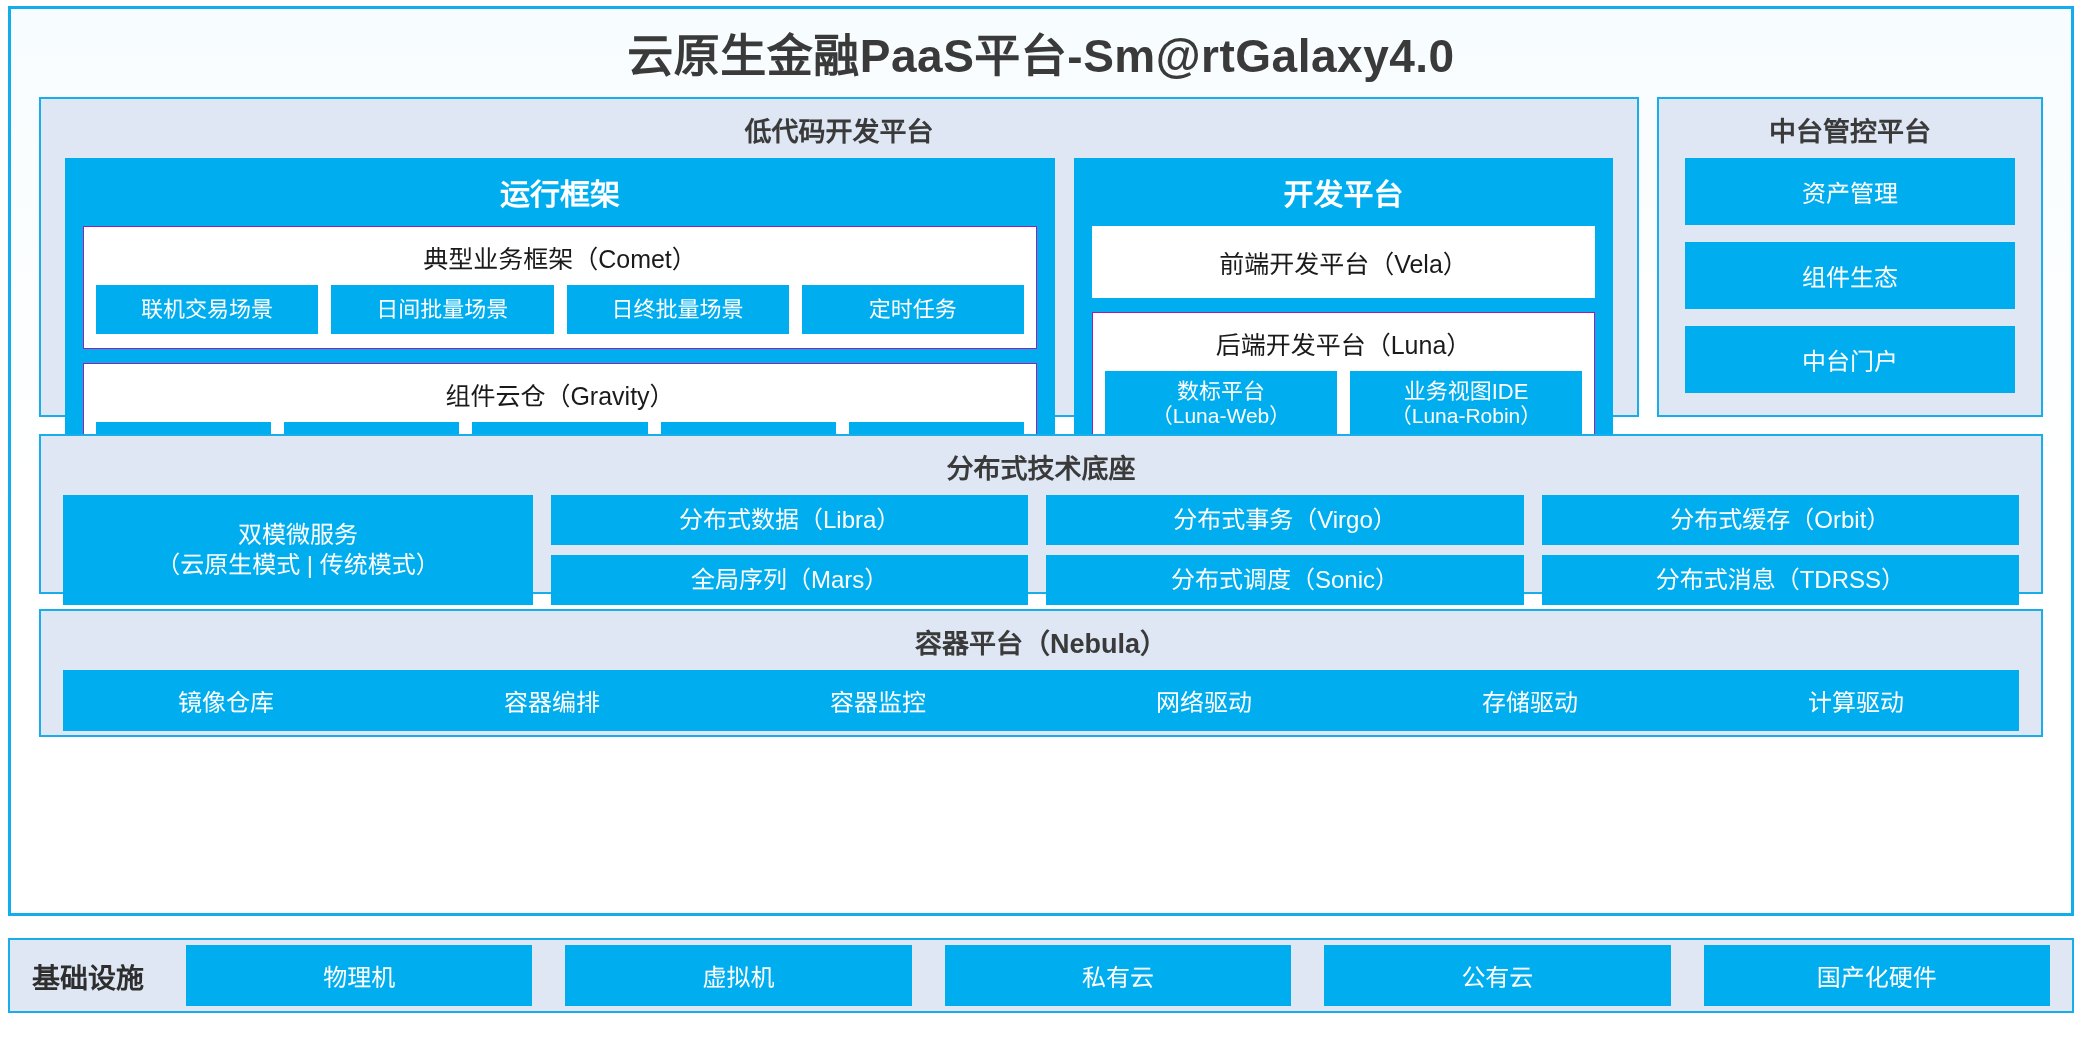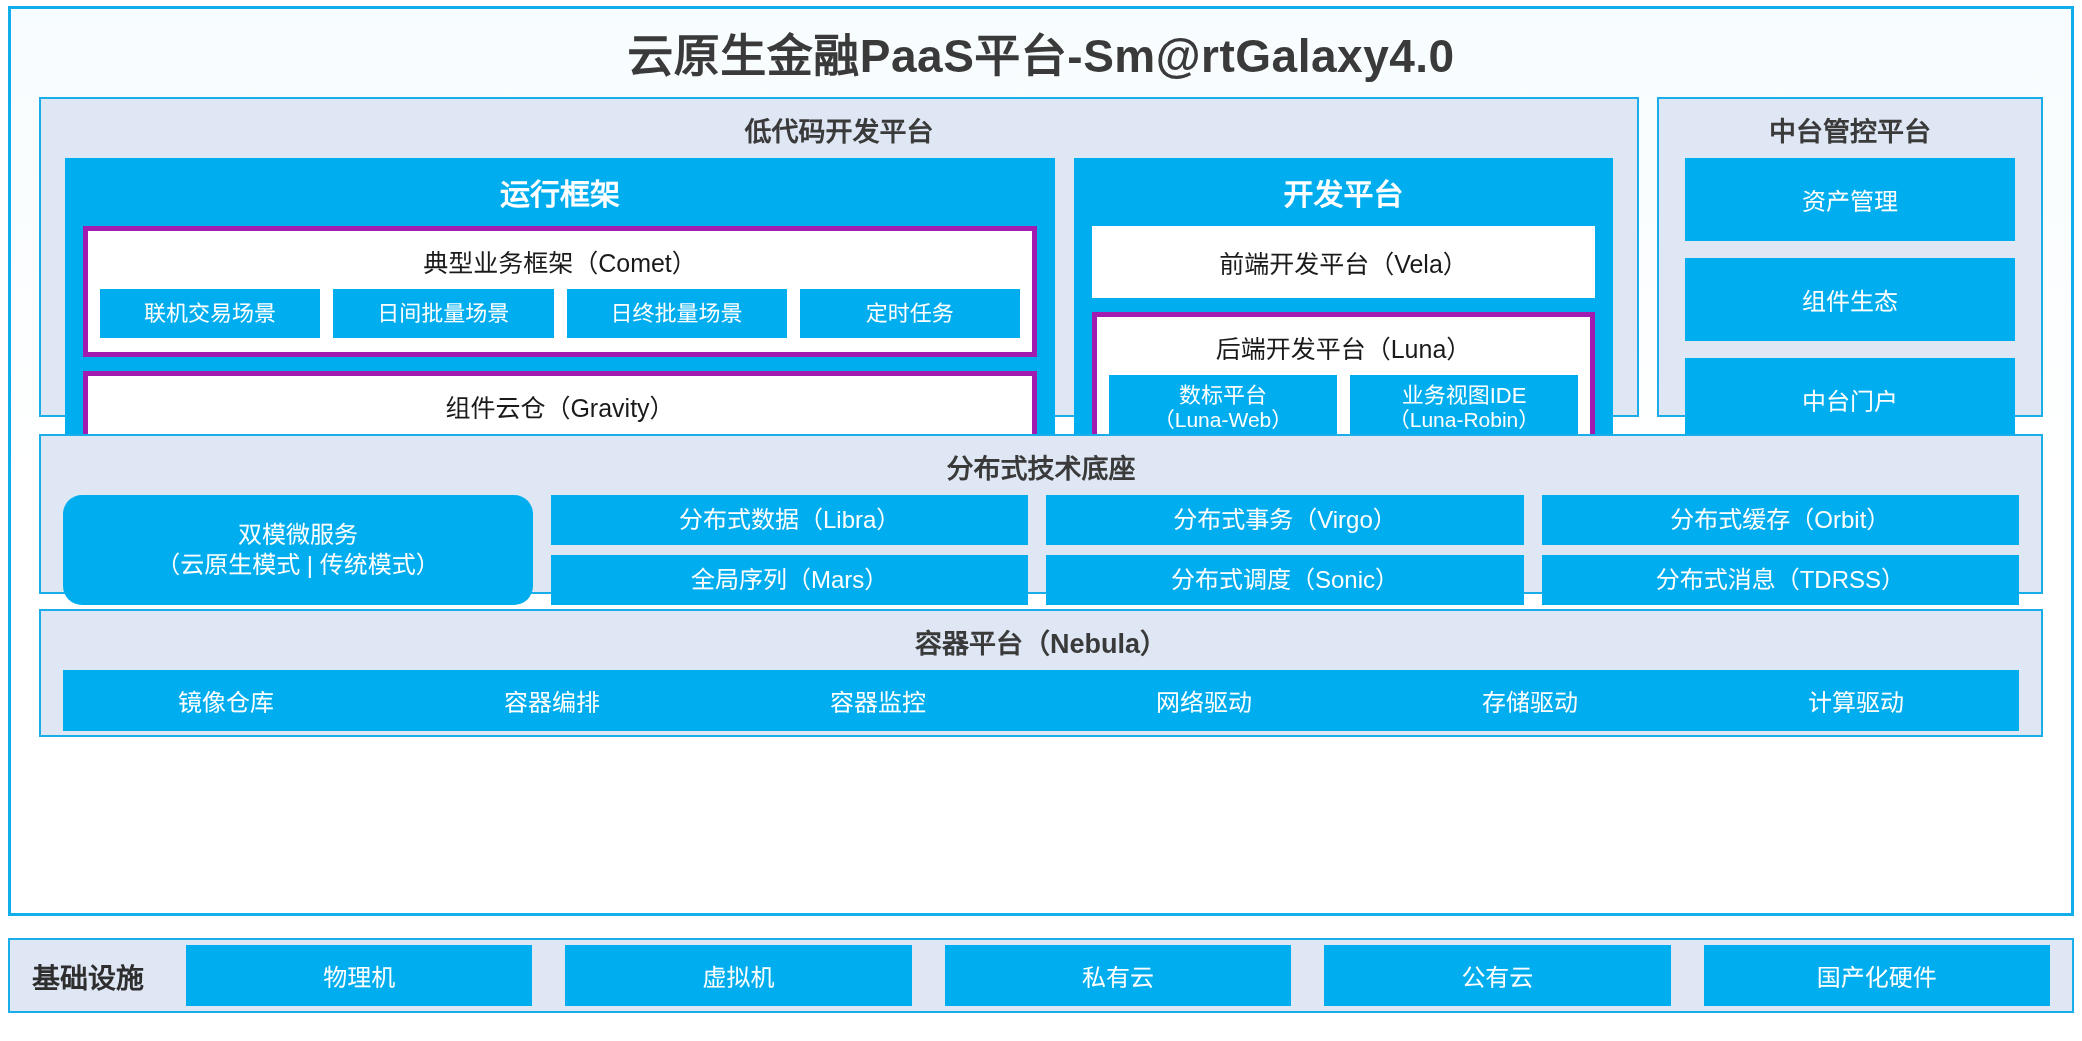--- a/index.html
+++ b/index.html
@@ -77,21 +77,21 @@
     text-align: center;
     padding: 12px 0 12px 0;
     border-radius: 13px;
   }
   .runtime-card { flex: 0 0 990px; }
   .devplat-card { flex: 1 1 auto; }
 
   
   .white-box {
     background: #ffffff;
-    border: 5px solid #a21caf;
+    border: 1px solid #a21caf;
     margin: 0 18px 14px 18px;
     padding: 8px 12px 14px 12px;
   }
   .white-box.last { margin-bottom: 0; }
   .white-box-title {
     text-align: center;
     font-size: 25px;
     color: #1A1A1A;
     padding: 4px 0 10px 0;
     white-space: nowrap;
@@ -113,21 +113,21 @@
   .chip.two-line { padding: 8px 6px; font-size: 22px; }
   .chip .sub { display: block; font-size: 21px; }
 
   
   .midctrl-body { padding: 0 26px 14px 26px; display: flex; flex-direction: column; gap: 17px; }
   .mid-chip {
     background: #00AEEF;
     color: #ffffff;
     font-size: 24px;
     text-align: center;
-    padding: 24px 0;
+    padding: 16px 0;
   }
 
   
   .tech-panel {
     position: absolute;
     left: 28px; top: 425px; right: 28px;
     height: 160px;
     display: flex; flex-direction: column;
   }
   .tech-body {
@@ -145,21 +145,21 @@
     text-align: center;
     padding: 10px 4px;
     flex: 1 1 0;
     display: flex;
     align-items: center;
     justify-content: center;
     flex-direction: column;
     line-height: 1.25;
     white-space: nowrap;
   }
-  .tech-box.tall { padding: 0; border-radius: 19px; }
+  .tech-box.tall { padding: 0; }
 
   
   .container-panel {
     position: absolute;
     left: 28px; top: 600px; right: 28px;
     height: 128px;
     display: flex; flex-direction: column;
   }
   .container-body {
     display: flex; 

